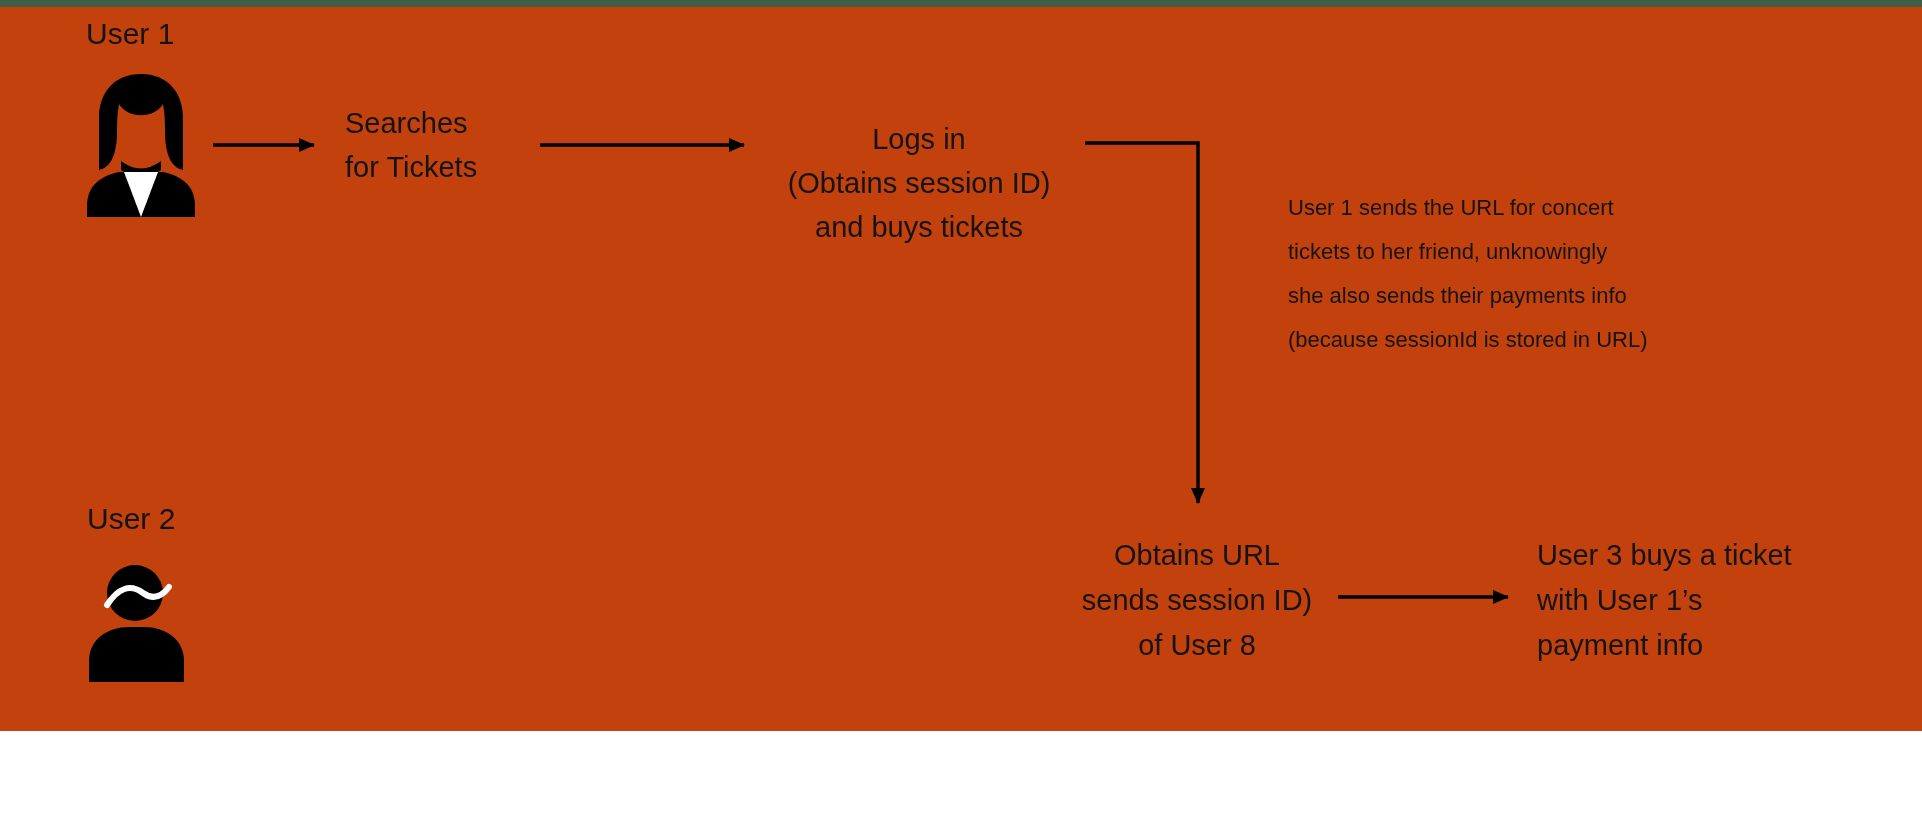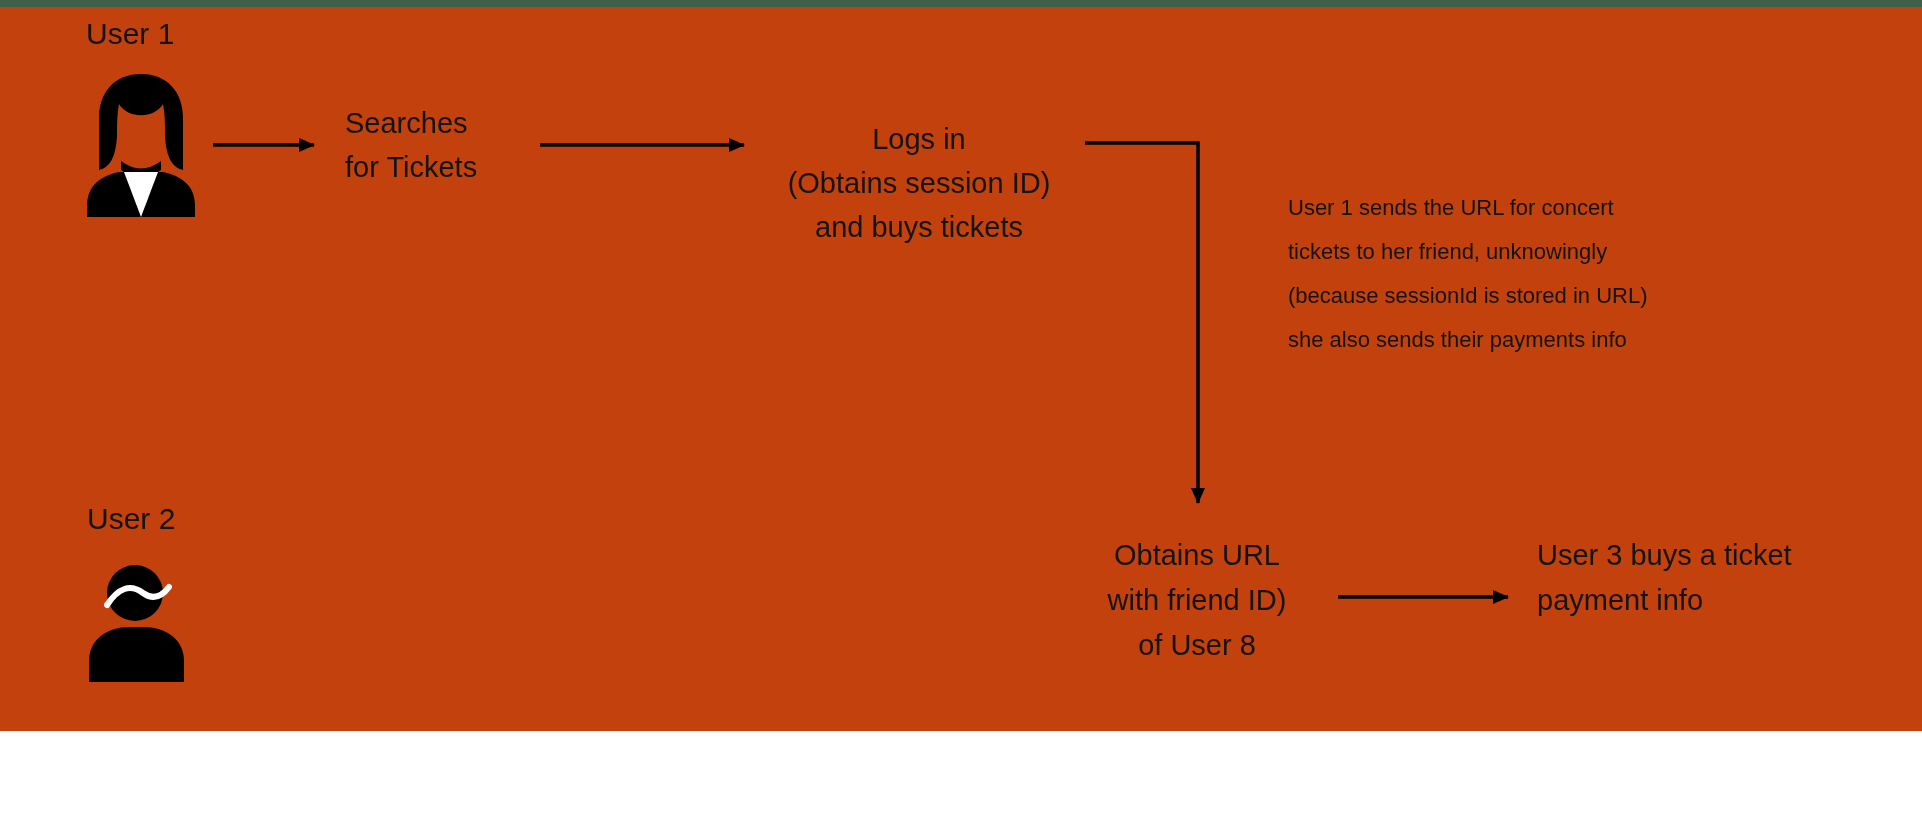--- a/index.html
+++ b/index.html
@@ -86,38 +86,39 @@
 
   <div class="abs node centered" style="left:767px; top:101px; width:304px;margin-top:16px;">
     <div class="tline">Logs in</div>
     <div class="tline">(Obtains session ID)</div>
     <div class="tline">and buys tickets</div>
   </div>
 
   <div class="abs note" style="left:1288px; top:186px;">
     <div class="tline">User 1 sends the URL for concert</div>
     <div class="tline">tickets to her friend, unknowingly</div>
+    <div class="tline">she also sends their payments info</div>
     <div class="tline">(because sessionId is stored in URL)</div>
-    <div class="tline">she also sends their payments info</div>
   </div>
 
   <div class="abs actor-label" style="left:87px; top:502px;">User 2</div>
 
   <div class="abs icon-box" style="left:84px; top:563px;">
     <svg width="105" height="119" viewBox="0 0 105 119">
       <circle cx="51" cy="30" r="28" fill="#000000"></circle>
       <path d="M23 42 Q40 16 59 30 Q73 40 85 24" fill="none" stroke="#ffffff" stroke-width="6" stroke-linecap="round"></path>
       <path fill="#000000" d="M5 119 L5 98 C5 76 24 64 45 64 L60 64 C81 64 100 76 100 98 L100 119 Z"></path>
     </svg>
   </div>
 
   <div class="abs node centered" style="left:1040px; top:533px; width:314px; line-height:45px;">
     <div class="tline">Obtains URL</div>
-    <div class="tline">with friend ID)</div>
+    <div class="tline">sends session ID)</div>
     <div class="tline">of User 8</div>
   </div>
 
   <div class="abs node" style="left:1537px; top:533px; line-height:45px;">
     <div class="tline">User 3 buys a ticket</div>
+    <div class="tline">with User 1’s</div>
     <div class="tline">payment info</div>
   </div>
 
 </div>
 
 </body></html>

